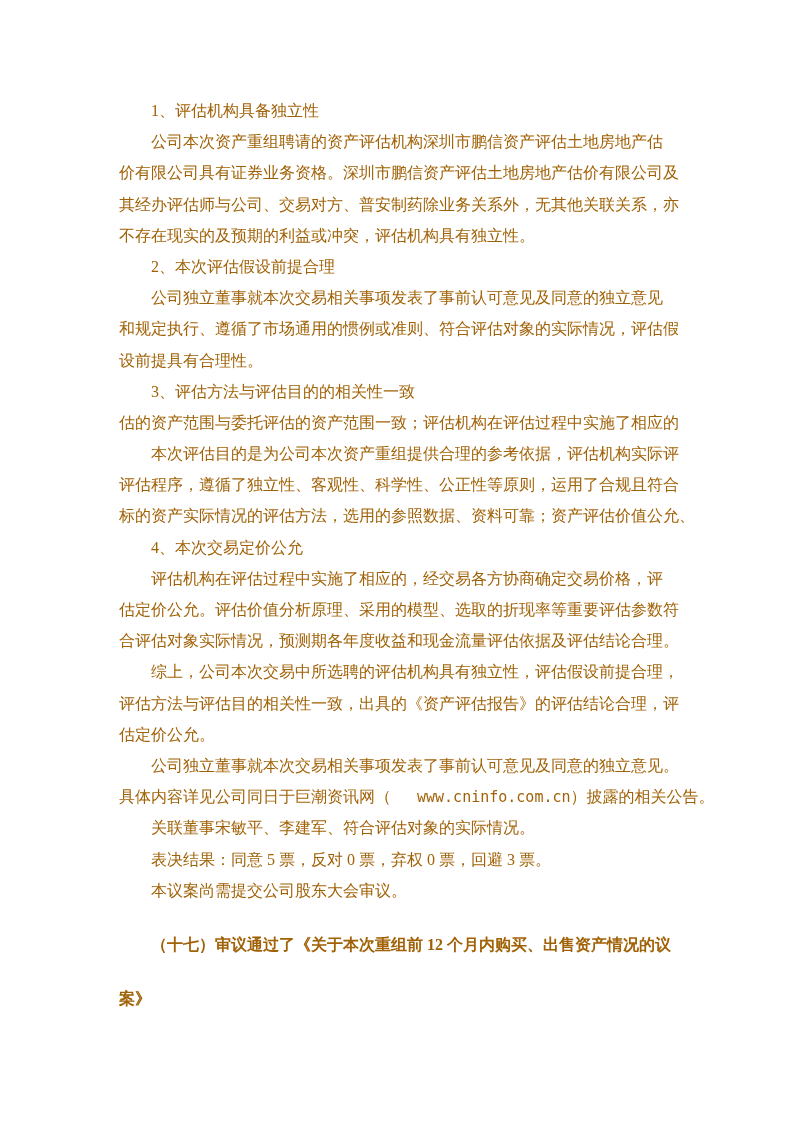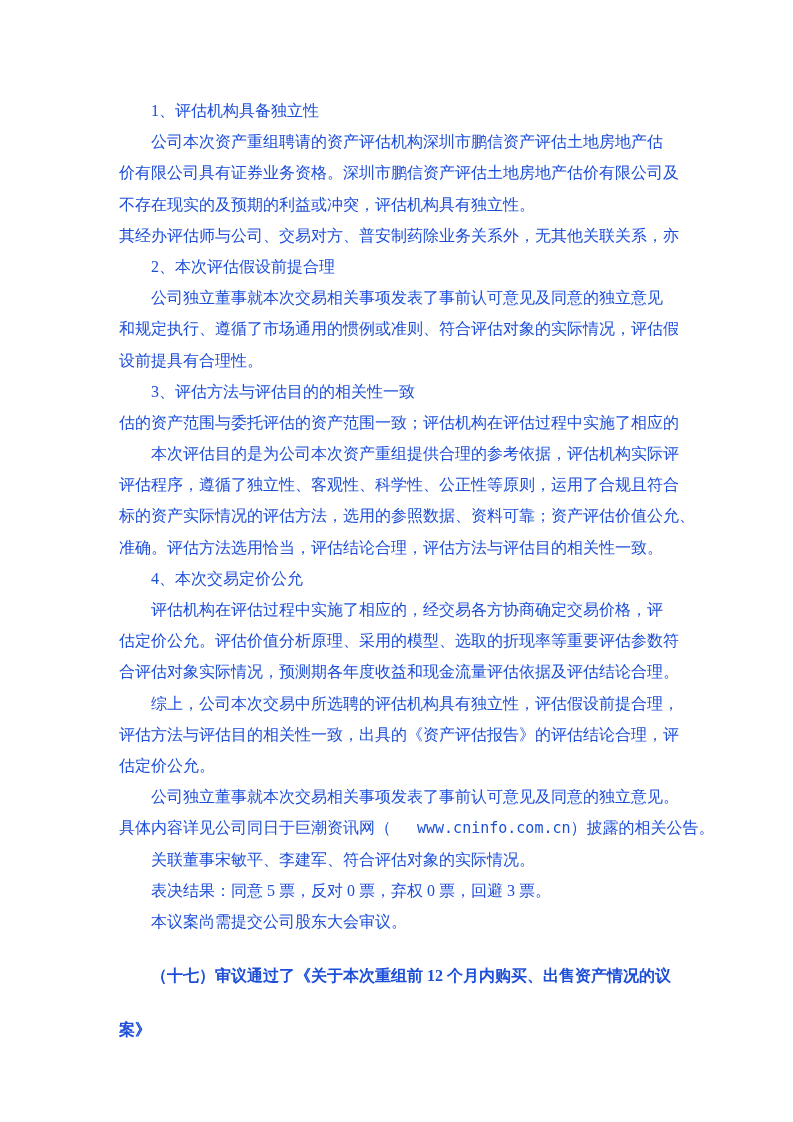--- a/index.html
+++ b/index.html
@@ -8,21 +8,21 @@
     padding: 0;
     background: #ffffff;
   }
   .page {
     position: relative;
     width: 793px;
     height: 1122px;
     background: #ffffff;
     overflow: hidden;
     font-family: "Liberation Serif", "DejaVu Serif", serif;
-    color: #1d4ed8;
+    color: #a16207;
   }
   .doc {
     position: absolute;
     left: 119px;
     top: 95px;
     width: 560px;
   }
   .block { margin: 0; }
   .line {
     font-size: 16px;
@@ -44,40 +44,39 @@
 <body>
 
 <div class="page">
   <div class="doc">
       <div class="block">
         <div class="line indent">1、评估机构具备独立性</div>
       </div>
       <div class="block">
         <div class="line indent">公司本次资产重组聘请的资产评估机构深圳市鹏信资产评估土地房地产估</div>
         <div class="line">价有限公司具有证券业务资格。深圳市鹏信资产评估土地房地产估价有限公司及</div>
+        <div class="line">其经办评估师与公司、交易对方、普安制药除业务关系外，无其他关联关系，亦</div>
         <div class="line">不存在现实的及预期的利益或冲突，评估机构具有独立性。</div>
-        <div class="line">其经办评估师与公司、交易对方、普安制药除业务关系外，无其他关联关系，亦</div>
       </div>
       <div class="block">
         <div class="line indent">2、本次评估假设前提合理</div>
       </div>
       <div class="block">
         <div class="line indent">公司独立董事就本次交易相关事项发表了事前认可意见及同意的独立意见</div>
         <div class="line">和规定执行、遵循了市场通用的惯例或准则、符合评估对象的实际情况，评估假</div>
         <div class="line">设前提具有合理性。</div>
       </div>
       <div class="block">
         <div class="line indent">3、评估方法与评估目的的相关性一致</div>
       </div>
       <div class="block">
         <div class="line">估的资产范围与委托评估的资产范围一致；评估机构在评估过程中实施了相应的</div>
         <div class="line indent">本次评估目的是为公司本次资产重组提供合理的参考依据，评估机构实际评</div>
         <div class="line">评估程序，遵循了独立性、客观性、科学性、公正性等原则，运用了合规且符合</div>
         <div class="line">标的资产实际情况的评估方法，选用的参照数据、资料可靠；资产评估价值公允、</div>
-        <div class="line">准确。评估方法选用恰当，评估结论合理，评估方法与评估目的相关性一致。</div>
       </div>
       <div class="block">
         <div class="line indent">4、本次交易定价公允</div>
       </div>
       <div class="block">
         <div class="line indent">评估机构在评估过程中实施了相应的，经交易各方协商确定交易价格，评</div>
         <div class="line">估定价公允。评估价值分析原理、采用的模型、选取的折现率等重要评估参数符</div>
         <div class="line">合评估对象实际情况，预测期各年度收益和现金流量评估依据及评估结论合理。</div>
       </div>
       <div class="block">

